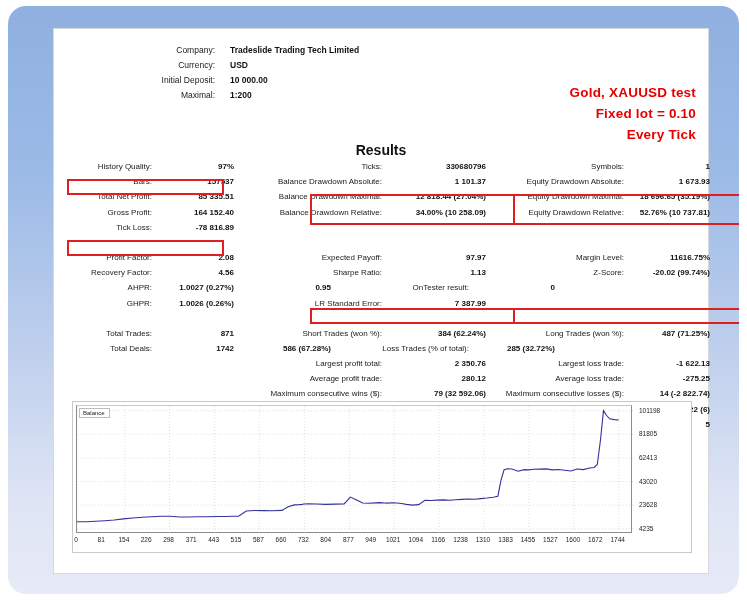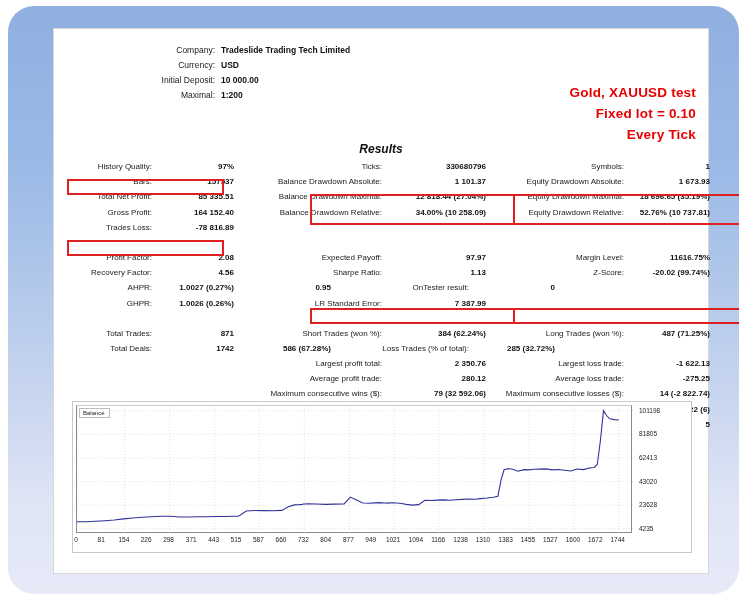--- a/index.html
+++ b/index.html
@@ -5,47 +5,47 @@
   * { box-sizing: border-box; margin: 0; padding: 0; }
   html, body {
     width: 747px; height: 600px;
     background: #ffffff;
     font-family: "Liberation Sans", sans-serif;
     overflow: hidden;
   }
   #frame {
     position: absolute; left: 8px; top: 6px;
     width: 731px; height: 588px;
-    border-radius: 26px;
+    border-radius: 18px;
     background: linear-gradient(to bottom, #8fb0e0 0%, #9bbae6 28%, #c3d2ee 62%, #dfe5f5 85%, #e7eaf7 100%);
   }
   #sheet {
     position: absolute; left: 45px; top: 22px;
     width: 656px; height: 546px;
     background: #ffffff;
     border: 1px solid #d8d8d8;
   }
 
   
   .hdr { position: absolute; left: 0; top: 14px; width: 440px; }
   .hdr .row { display: flex; height: 15px; line-height: 15px; }
   .hdr .lbl { width: 167px; text-align: right; font-size: 8.5px; color: #1a1a1a; padding-right: 6px; }
-  .hdr .val { font-size: 8.5px; font-weight: bold; color: #111; }
+  .hdr .val { font-size: 8.5px; font-weight: bold; color: #111; margin-left: 9px; }
 
   .redblock {
     position: absolute; right: 12px; top: 18px;
     text-align: right; color: #e60000;
     font-weight: bold; font-size: 13.5px; line-height: 21px;
     letter-spacing: .2px;
     margin-top: 35px;
   }
 
   .results-title {
     position: absolute; left: 0; right: 0; top: 113px;
-    text-align: center; font-size: 12px; font-weight: bold; color: #111; font-style: italic;
+    text-align: center; font-size: 14px; font-weight: bold; color: #111;
   }
 
   
   .stats { position: absolute; left: 0; top: 130px; width: 656px; }
   .srow { display: flex; height: 15.2px; line-height: 15.2px; position: relative; }
   .cell { display: flex; }
   .c-lab { font-size: 8px; color: #1a1a1a; text-align: right; padding-right: 7px; }
   .c-val { font-size: 8px; font-weight: bold; color: #111; text-align: right; }
 
   .col1 .c-lab { width: 105px; } .col1 .c-val { width: 75px; }
@@ -169,21 +169,21 @@
               <div class="c-lab">Balance Drawdown Relative:</div>
               <div class="c-val">34.00% (10 258.09)</div>
             </div>
             <div class="cell col3">
               <div class="c-lab">Equity Drawdown Relative:</div>
               <div class="c-val">52.76% (10 737.81)</div>
             </div>
           </div>
           <div class="srow">
             <div class="cell col1">
-              <div class="c-lab">Trades Loss:</div>
+              <div class="c-lab">Tick Loss:</div>
               <div class="c-val">-78 816.89</div>
             </div>
             <div class="cell col2">
               <div class="c-lab"></div>
               <div class="c-val"></div>
             </div>
             <div class="cell col3">
               <div class="c-lab"></div>
               <div class="c-val"></div>
             </div>

